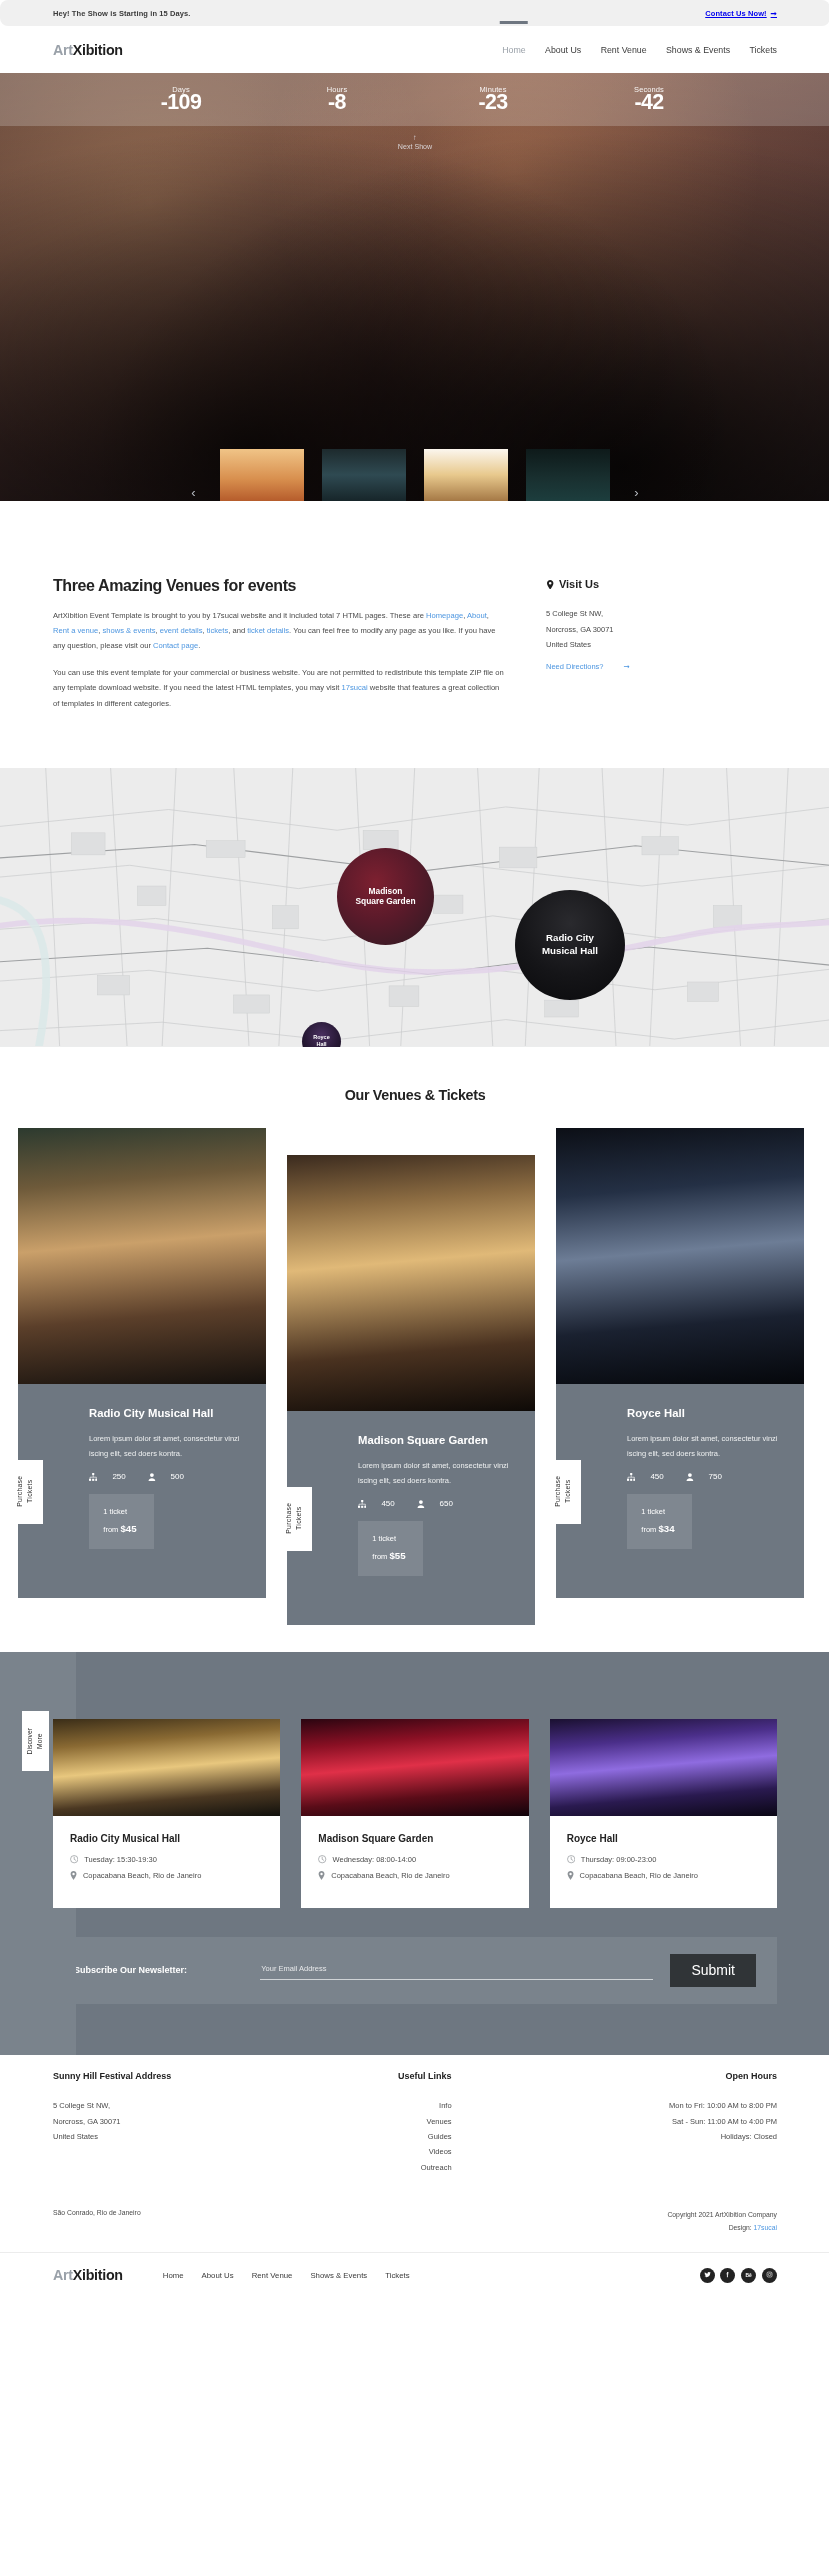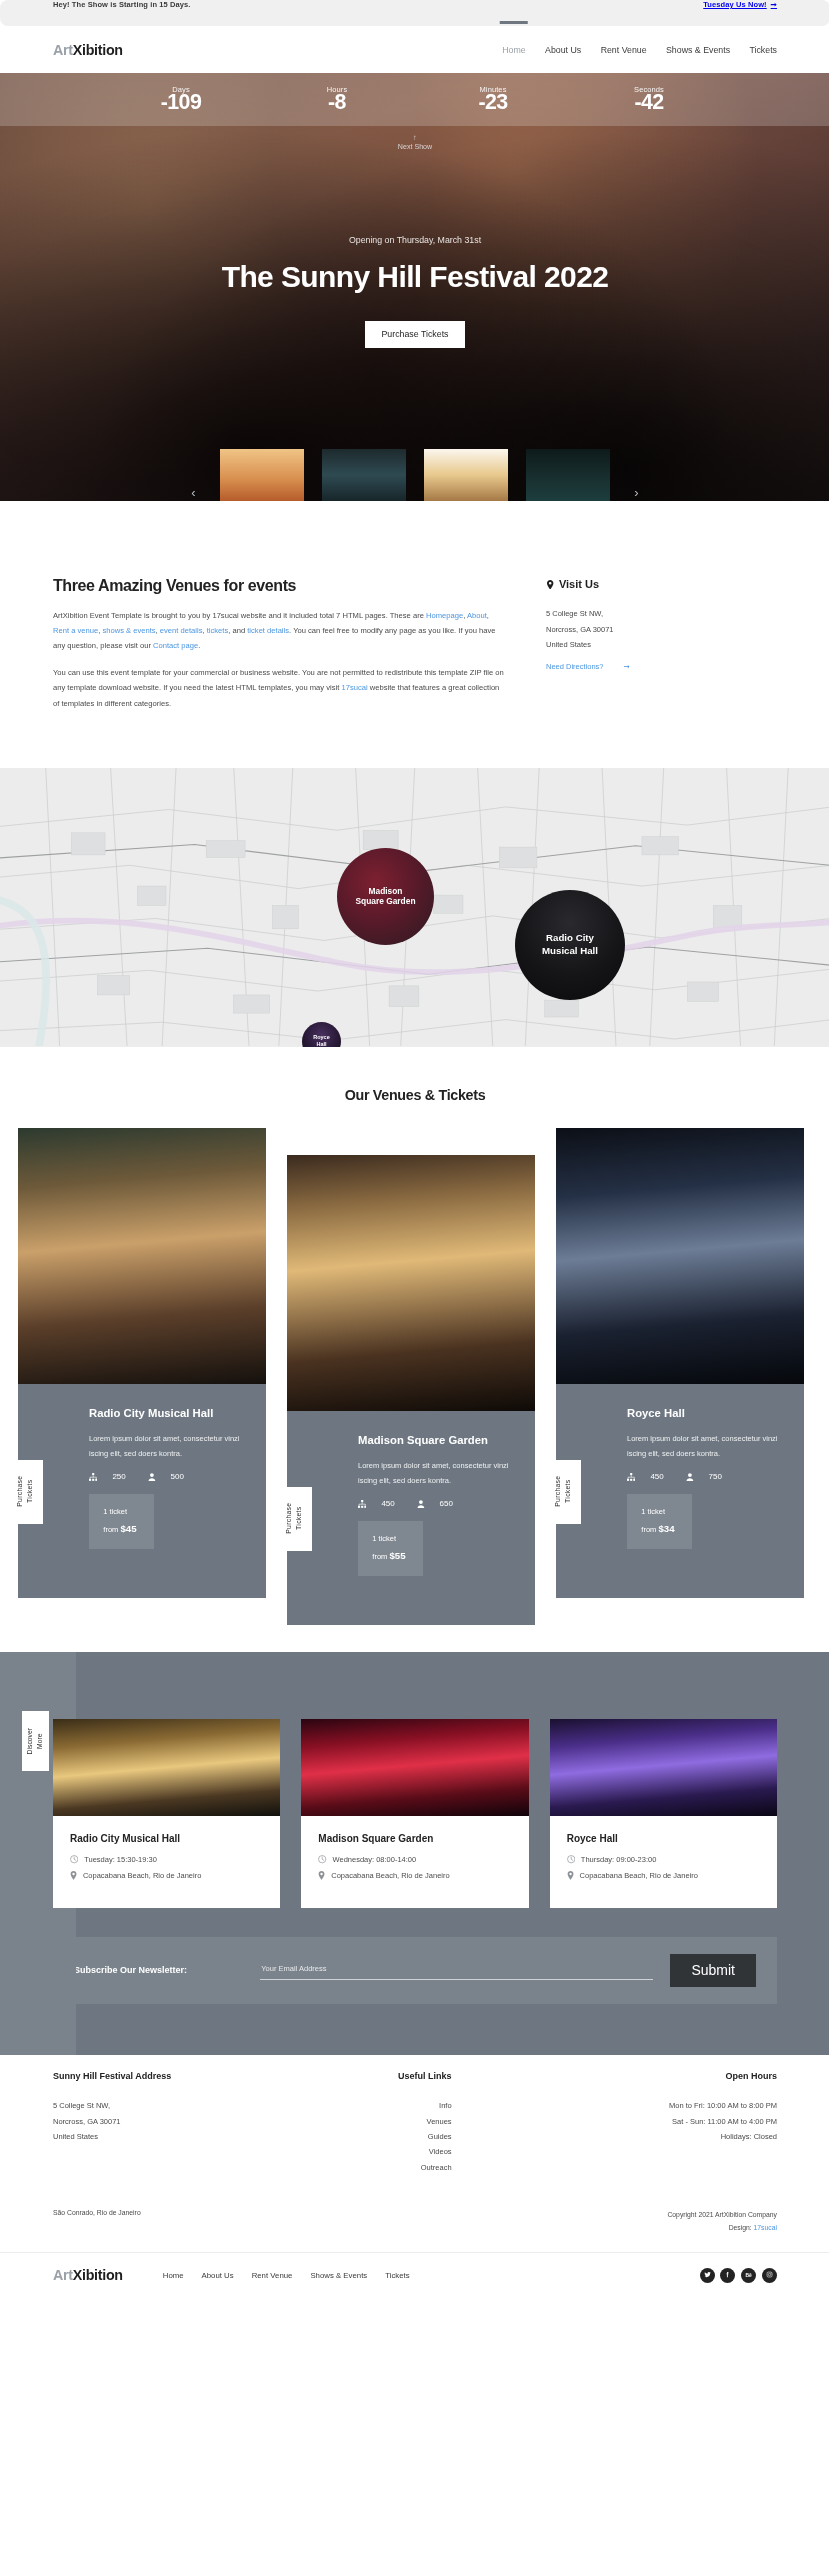--- a/index.html
+++ b/index.html
@@ -9,23 +9,23 @@
     background: #ffffff;
     color: #2b2b2b;
     -webkit-font-smoothing: antialiased;
   }
 
   
   .topbar {
     background: #f0f0f0;
     height: 26px;
     display: flex;
-    align-items: flex-start;
+    align-items: center;
     justify-content: space-between;
-    padding: 0 53px;
+    padding: 12px 53px;
     font-size: 7.5px;
     font-weight: bold;
     color: #3a3a3a;
     letter-spacing: 0.1px;
     border-radius: 8px;
   }
   .topbar .right { display: flex; align-items: center; gap: 3.9px; }
 
   
   header.site-header {
@@ -391,21 +391,21 @@
     font-size: 6.5px; cursor: pointer;
   }
   .spacer-bottom { height: 26px; background:#fff; }
 </style>
 </head>
 <body>
 
 <div class="topbar">
   <div>Hey! The Show is Starting in 15 Days.</div>
   <a class="right" href="#">
-    <span>Tuesday Us Now!</span>
+    <span>Contact Us Now!</span>
     <span>➞</span>
   </a>
 </div>
 
 <header class="site-header">
   <div class="logo">
     <span class="art">Art</span><span class="xib">Xibition</span>
   </div>
   <nav class="main-nav">
     <a href="#" class="active">Home</a>
@@ -436,25 +436,20 @@
       <div class="cd-label">Seconds</div>
       <div class="cd-value">-42</div>
     </div>
   </div>
 
   <div class="next-show">
     <span class="arrow">↑</span>
     <span>Next Show</span>
   </div>
 
-  <div class="hero-center">
-    <div class="hero-kicker">Opening on Thursday, March 31st</div>
-    <h1 class="hero-title">The Sunny Hill Festival 2022</h1>
-    <button class="btn-light">Purchase Tickets</button>
-  </div>
 
   <div class="thumbs">
     <span class="carousel-arrow">‹</span>
     <div class="thumb t1">
         <div class="thumb-inner"></div>
       </div>
     <div class="thumb t2">
         <div class="thumb-inner"></div>
       </div>
     <div class="thumb t3">

